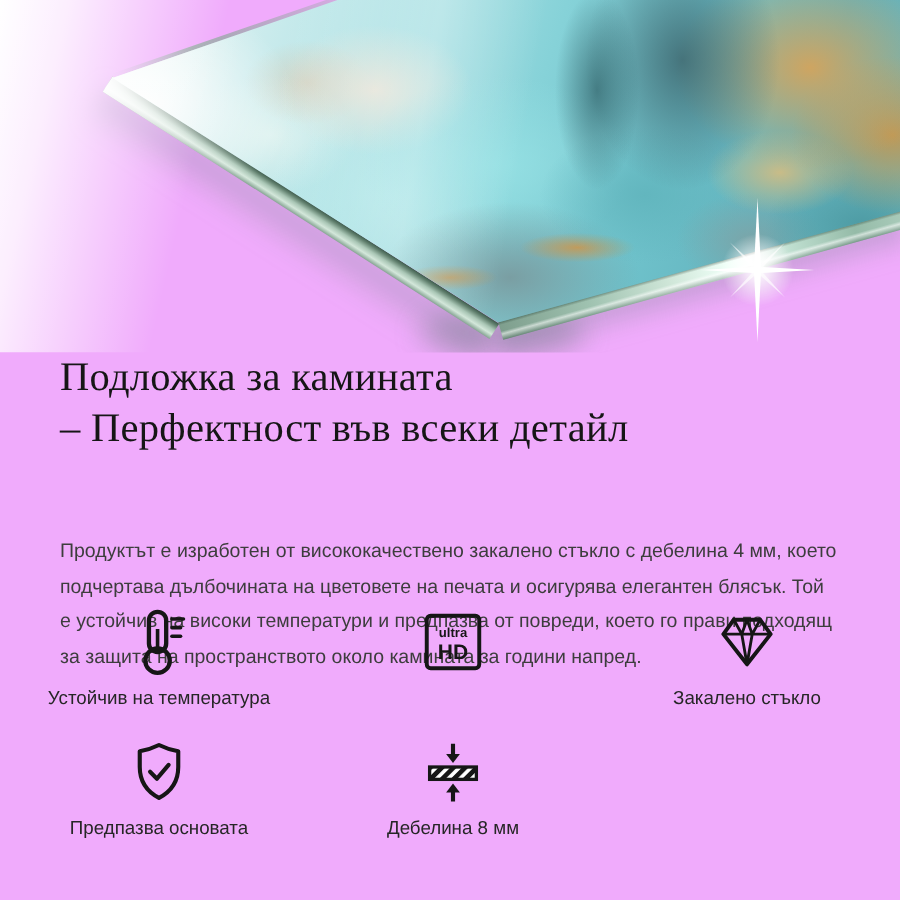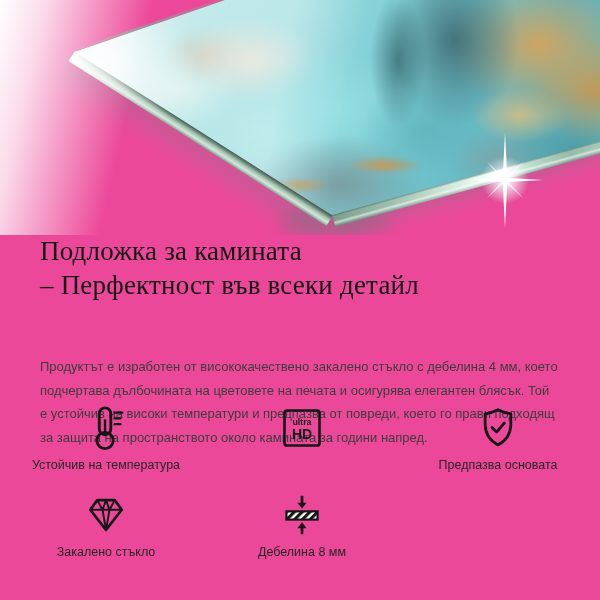--- a/index.html
+++ b/index.html
@@ -1,19 +1,19 @@
 <!DOCTYPE html>
 <html><head>
 <meta charset="utf-8">
 <style>
   * { margin:0; padding:0; box-sizing:border-box; }
   html,body { background:#ffffff; }
   .stage {
     position:relative; width:600px; height:600px; overflow:hidden;
-    background:#ec4899;
+    background:#f0abfc;
     font-family:"Liberation Sans","DejaVu Sans",sans-serif;
     color:#1a1a1a;
   }
 
   
   .hero { position:absolute; left:0; top:0; width:600px; height:235px; overflow:hidden; }
 
   .shadow { position:absolute; transform-origin:0 0; pointer-events:none; }
   .shadow-a {
     left:70px; top:58px; width:306px; height:30px;
@@ -170,36 +170,36 @@
         <svg width="42" height="42" viewBox="0 0 48 48">
           <rect class="icon-stroke" x="4" y="4" width="40" height="40" rx="3" fill="#ffffff"></rect>
           <text x="24" y="20" text-anchor="middle" font-size="10" font-weight="700" fill="#161616">ultra</text>
           <text x="24" y="37" text-anchor="middle" font-size="16" font-weight="700" fill="#161616">HD</text>
         </svg>
       </div>
     </div>
 
     <div class="feature">
       <div class="icon-wrap">
+        <svg width="42" height="42" viewBox="0 0 48 48">
+          <path class="icon-stroke" d="M6 18 L14 7 L34 7 L42 18 L24 41 Z" stroke-linejoin="round" fill="#ffffff"></path>
+          <path d="M6 18 L42 18 M14 7 L20 18 L24 7 L28 18 L34 7 M20 18 L24 41 M28 18 L24 41" fill="none" stroke="#161616" stroke-width="2.2" stroke-linejoin="round"></path>
+        </svg>
+      </div>
+      <div class="feature-label">Закалено стъкло</div>
+    </div>
+
+    <div class="feature">
+      <div class="icon-wrap">
         <svg width="44" height="44" viewBox="0 0 48 48">
           <path class="icon-stroke" d="M24 4 Q31 7.5 38 8.5 L38 20 C38 31 32.5 38 24 42.5 C15.5 38 10 31 10 20 L10 8.5 Q17 7.5 24 4 Z" stroke-linejoin="round" fill="#ffffff"></path>
           <path d="M17.5 23.5 L22.5 28.5 L31 18.5" fill="none" stroke="#161616" stroke-width="3" stroke-linecap="round" stroke-linejoin="round"></path>
         </svg>
       </div>
       <div class="feature-label">Предпазва основата</div>
-    </div>
-
-    <div class="feature">
-      <div class="icon-wrap">
-        <svg width="42" height="42" viewBox="0 0 48 48">
-          <path class="icon-stroke" d="M6 18 L14 7 L34 7 L42 18 L24 41 Z" stroke-linejoin="round" fill="#ffffff"></path>
-          <path d="M6 18 L42 18 M14 7 L20 18 L24 7 L28 18 L34 7 M20 18 L24 41 M28 18 L24 41" fill="none" stroke="#161616" stroke-width="2.2" stroke-linejoin="round"></path>
-        </svg>
-      </div>
-      <div class="feature-label">Закалено стъкло</div>
     </div>
 
 
     <div class="feature">
       <div class="icon-wrap">
         <svg width="44" height="44" viewBox="0 0 48 48">
           <defs>
             <pattern id="hatch" width="6" height="6" patternUnits="userSpaceOnUse" patternTransform="rotate(45)">
               <rect width="6" height="6" fill="#ffffff"></rect>
               <rect width="3.4" height="6" fill="#161616"></rect>

